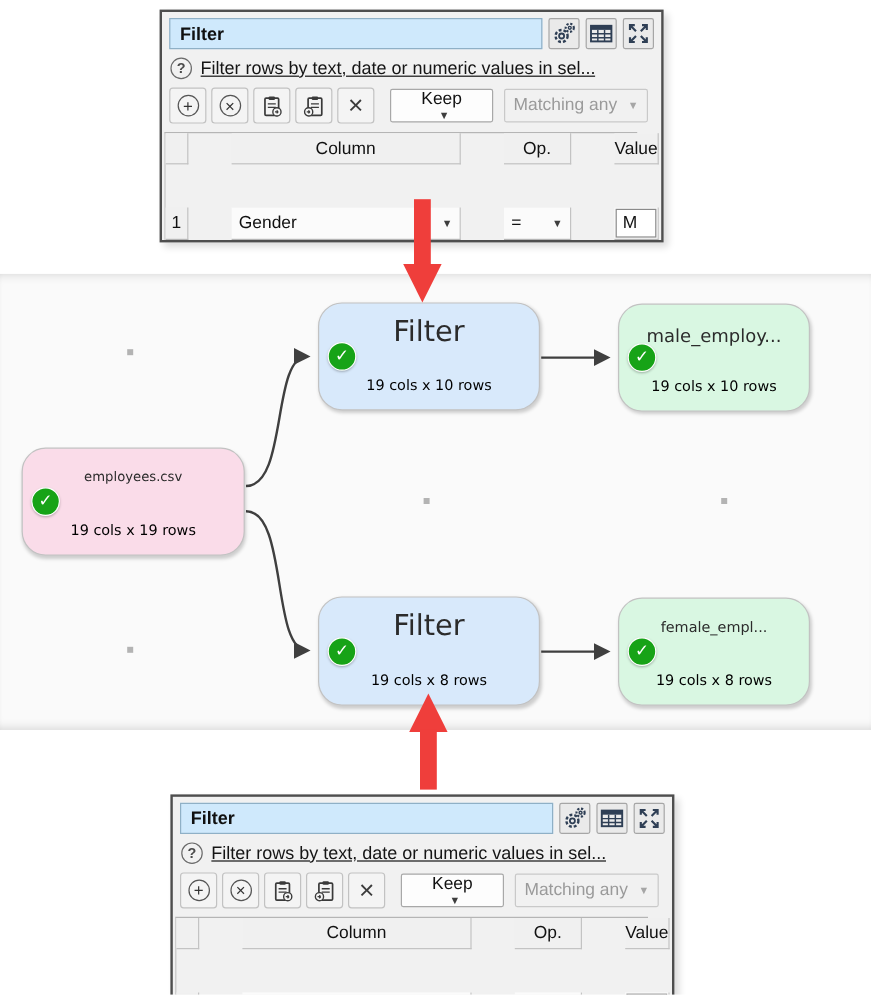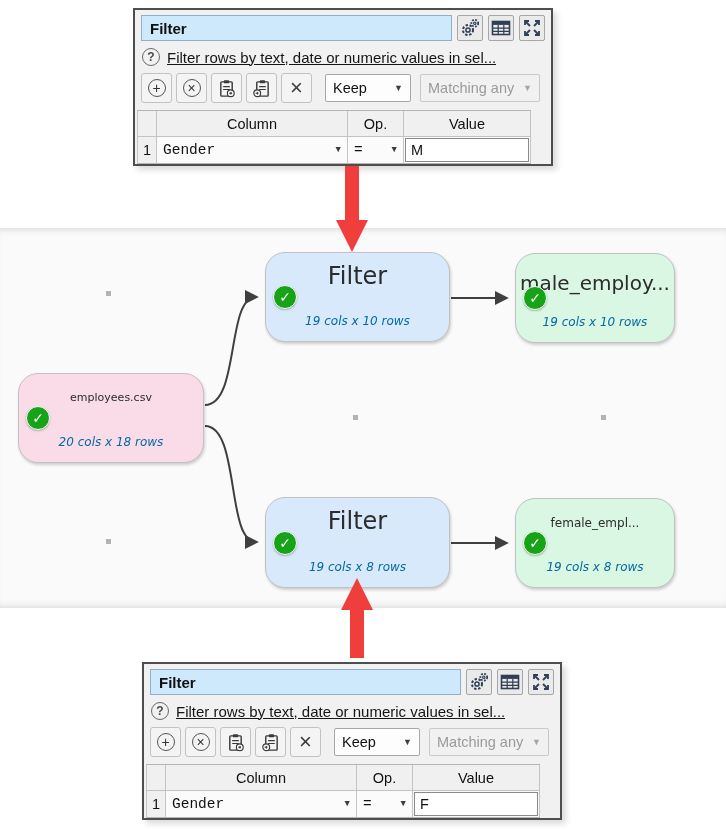--- a/index.html
+++ b/index.html
@@ -21,32 +21,32 @@
              display:flex;align-items:center;justify-content:center;font-size:12px;font-weight:bold;box-sizing:border-box;}
   .help-text{white-space:nowrap;overflow:hidden;text-decoration:underline;}
   .toolbar{display:flex;align-items:center;gap:4px;padding:1px 6px 7px 6px;}
   .tool-btn{width:31px;height:30px;flex:none;background:#f4f4f4;border:1px solid #c2c2c2;border-radius:3px;
             display:flex;align-items:center;justify-content:center;color:#3a3a3a;box-sizing:border-box;}
   .circle-glyph{width:18px;height:18px;border-radius:50%;border:1.6px solid #555;box-sizing:border-box;
                 display:flex;align-items:center;justify-content:center;font-size:14px;line-height:1;color:#333;}
   .x-glyph{font-size:22px;line-height:1;color:#3c3c3c;}
   .dropdown{height:28px;background:#fdfdfd;border:1px solid #a8a8a8;border-radius:2px;box-sizing:border-box;
             display:flex;align-items:center;justify-content:space-between;padding:0 7px;font-size:14.5px;color:#111;}
-  .dd-keep{width:86px;margin-left:9px;}
+  .dd-keep{width:86px;margin-left:9px;flex-direction:column;}
   .dd-matching{width:120px;margin-left:5px;color:#9a9a9a;background:#f1f1f1;border-color:#c9c9c9;}
   .dd-arrow{font-size:9px;color:#3e3e3e;margin-left:4px;}
   .dd-matching .dd-arrow{color:#a6a6a6;}
   .grid-table{margin:0 20px 0 2px;display:grid;grid-template-columns:19px 191px 56px 1fr;
-              border-top:1px solid #b5b5b5;border-left:1px solid #c6c6c6;font-size:14.5px;color:#111;}
+              border-top:1px solid #b5b5b5;border-left:1px solid #c6c6c6;font-size:14.5px;color:#111;gap:36px;}
   .th{background:#f0f0f0;border-right:1px solid #c3c3c3;border-bottom:1px solid #c3c3c3;
       display:flex;align-items:center;justify-content:center;height:25px;}
   .td{border-right:1px solid #c3c3c3;border-bottom:1px solid #b5b5b5;height:27px;box-sizing:border-box;
       display:flex;align-items:center;background:#fbfbfb;}
   .td-num{justify-content:center;background:#f0f0f0;}
-  .td-combo{justify-content:space-between;padding:0 6px;font-family:Liberation Mono, monospace;}
+  .td-combo{justify-content:space-between;padding:0 6px;}
   .td-value{padding:1px;}
   .value-input{width:100%;height:100%;background:#ffffff;border:1px solid #8a8a8a;box-sizing:border-box;
                display:flex;align-items:center;padding:0 5px;}
 
   
   .red-arrow{position:absolute;width:32px;z-index:30;}
   .ra-body{position:absolute;left:9px;width:14px;background:#ef3e3b;}
   .ra-head-down{position:absolute;left:0;width:0;height:0;border-left:16px solid transparent;
                 border-right:16px solid transparent;border-top:32px solid #ef3e3b;}
   .ra-head-up{position:absolute;left:0;width:0;height:0;border-left:16px solid transparent;
@@ -61,21 +61,21 @@
   
   .canvas{position:absolute;left:0;top:228px;width:726px;height:380px;background:#fafafa;
           box-shadow:inset 0 7px 9px -7px rgba(0,0,0,.18), inset 0 -7px 9px -7px rgba(0,0,0,.18);}
   .dot{position:absolute;width:5px;height:5px;background:#b3b3b3;}
   .edges{position:absolute;left:0;top:0;}
   .node{position:absolute;border-radius:20px;border:1px solid #c2c2c2;box-sizing:border-box;
         box-shadow:1px 2px 3px rgba(0,0,0,.18);display:flex;flex-direction:column;align-items:center;
         font-family:"DejaVu Sans",sans-serif;color:#2b2b2b;}
   .node-title{font-size:11px;margin-top:17px;white-space:nowrap;}
   .filter-node .node-title{font-size:24px;margin-top:9px;}
-  .node-sub{font-size:12px;margin-top:auto;margin-bottom:13px;color:#0369a1;font-style:italic;}
+  .node-sub{font-size:12px;margin-top:auto;margin-bottom:13px;color:#000000;}
   .check-badge{position:absolute;left:7px;top:50%;transform:translateY(-50%);width:24px;height:24px;
                border-radius:50%;background:#17a317;border:1.5px solid #ffffff;box-sizing:border-box;
                color:#ffffff;display:flex;align-items:center;justify-content:center;
                font-size:14px;font-weight:bold;box-shadow:0 1px 2px rgba(0,0,0,.25);}
   .node-source{left:18px;top:373px;width:186px;height:90px;}
   .node-filter-top{left:265px;top:252px;width:185px;height:90px;}
   .node-male{left:515px;top:253px;width:160px;height:90px;}
   .node-filter-bottom{left:265px;top:497px;width:185px;height:91px;}
   .node-female{left:515px;top:498px;width:160px;height:90px;}
 </style>
@@ -99,32 +99,32 @@
       <path d="M 205 177 C 240 177, 226 69, 256 69" fill="none" stroke="#3f3f3f" stroke-width="2" marker-end="url(#ah)"></path>
       <path d="M 205 198 C 240 198, 226 314, 256 314" fill="none" stroke="#3f3f3f" stroke-width="2" marker-end="url(#ah)"></path>
       <path d="M 451 70 L 506 70" fill="none" stroke="#3f3f3f" stroke-width="2" marker-end="url(#ah)"></path>
       <path d="M 451 315 L 506 315" fill="none" stroke="#3f3f3f" stroke-width="2" marker-end="url(#ah)"></path>
     </svg>
   </div>
 
   <div class="node node-source" style="background: rgb(250, 220, 233);">
     <span class="check-badge">✓</span>
     <div class="node-title">employees.csv</div>
-    <div class="node-sub">20 cols x 18 rows</div>
+    <div class="node-sub">19 cols x 19 rows</div>
   </div>
 
   <div class="node filter-node node-filter-top" style="background: rgb(216, 233, 251);">
     <span class="check-badge">✓</span>
     <div class="node-title">Filter</div>
     <div class="node-sub">19 cols x 10 rows</div>
   </div>
 
   <div class="node node-male" style="background: rgb(217, 247, 226);">
     <span class="check-badge">✓</span>
-    <div class="node-title" style="font-size:20px">male_employ...</div>
+    <div class="node-title" style="font-size:15px">male_employ...</div>
     <div class="node-sub">19 cols x 10 rows</div>
   </div>
 
   <div class="node filter-node node-filter-bottom" style="background: rgb(216, 233, 251);">
     <span class="check-badge">✓</span>
     <div class="node-title">Filter</div>
     <div class="node-sub">19 cols x 8 rows</div>
   </div>
 
   <div class="node node-female" style="background: rgb(217, 247, 226);">

